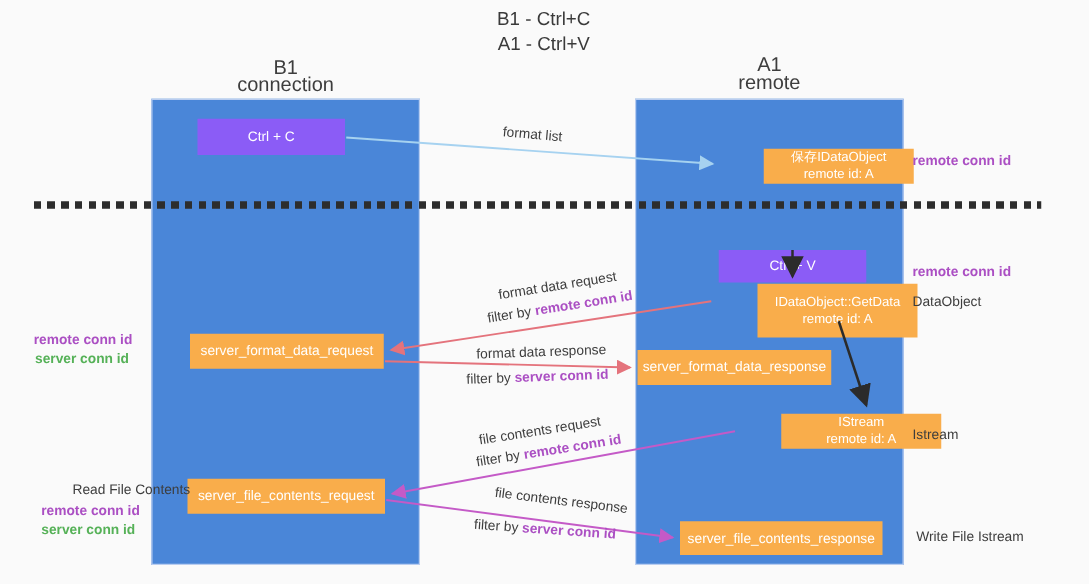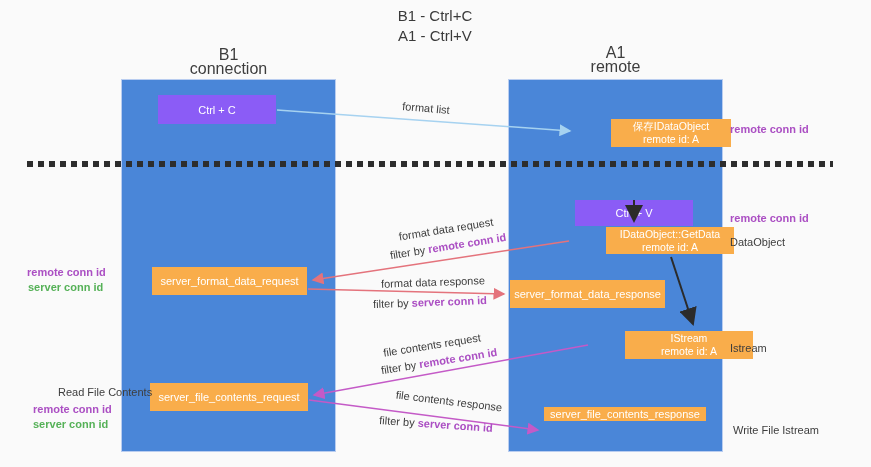--- a/index.html
+++ b/index.html
@@ -63,21 +63,21 @@
 
   <div class="box orange two-line" style="left:575px;top:119px;width:120px;height:28px;">
     <span>保存IDataObject</span>
     <span>remote id: A</span>
   </div>
 
   <div class="box green" style="left:575px;top:173px;width:118px;height:26px;margin-top:27px;">
     <span>Ctrl + V</span>
   </div>
 
-  <div class="box orange two-line" style="left:570px;top:227px;width:128px;height:27px;">
+  <div class="box orange two-line" style="left:570px;top:227px;width:128px;height:43px;">
     <span>IDataObject::GetData</span>
     <span>remote id: A</span>
   </div>
 
   <div class="box orange" style="left:510px;top:280px;width:155px;height:28px;">
     <span>server_format_data_response</span>
   </div>
 
   <div class="box orange" style="left:152px;top:267px;width:155px;height:28px;">
     <span>server_format_data_request</span>
@@ -85,21 +85,21 @@
 
   <div class="box orange two-line" style="left:589px;top:331px;width:128px;height:28px;">
     <span>IStream</span>
     <span>remote id: A</span>
   </div>
 
   <div class="box orange" style="left:150px;top:383px;width:158px;height:28px;">
     <span>server_file_contents_request</span>
   </div>
 
-  <div class="box orange" style="left:544px;top:407px;width:162px;height:14px;">
+  <div class="box orange" style="left:544px;top:417px;width:162px;height:27px;">
     <span>server_file_contents_response</span>
   </div>
 
   <svg class="arrows" width="871" height="467">
     <defs>
       <marker id="ah-blue" markerWidth="9" markerHeight="8" refX="7" refY="4" orient="auto">
         <path d="M0,0 L8,4 L0,8 z" fill="#a6d2f0"></path>
       </marker>
       <marker id="ah-black" markerWidth="10" markerHeight="9" refX="8" refY="4.5" orient="auto">
         <path d="M0,0 L9,4.5 L0,9 z" fill="#2b2b2b"></path>

